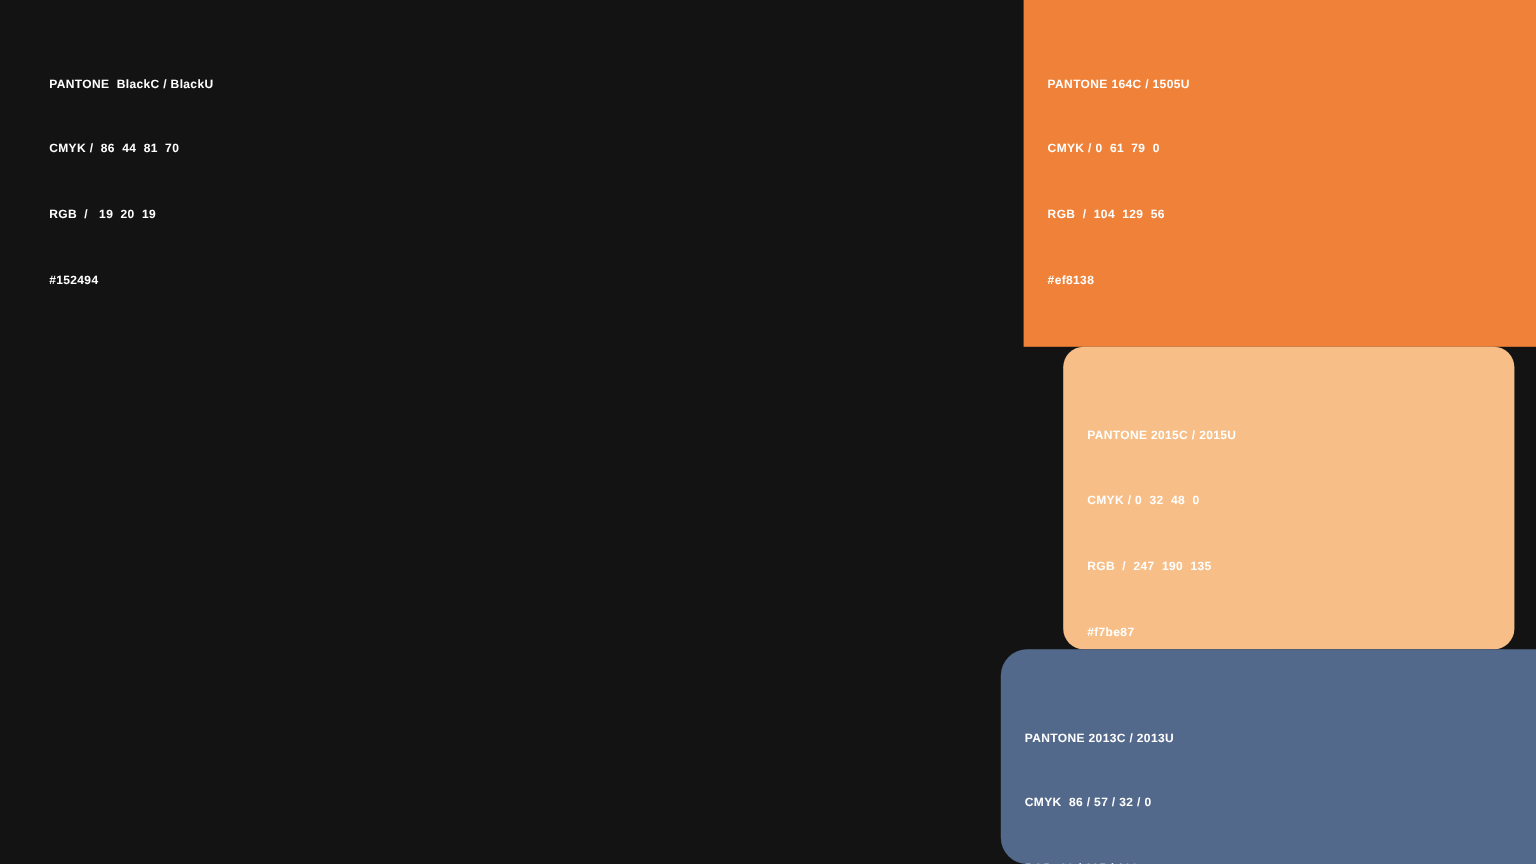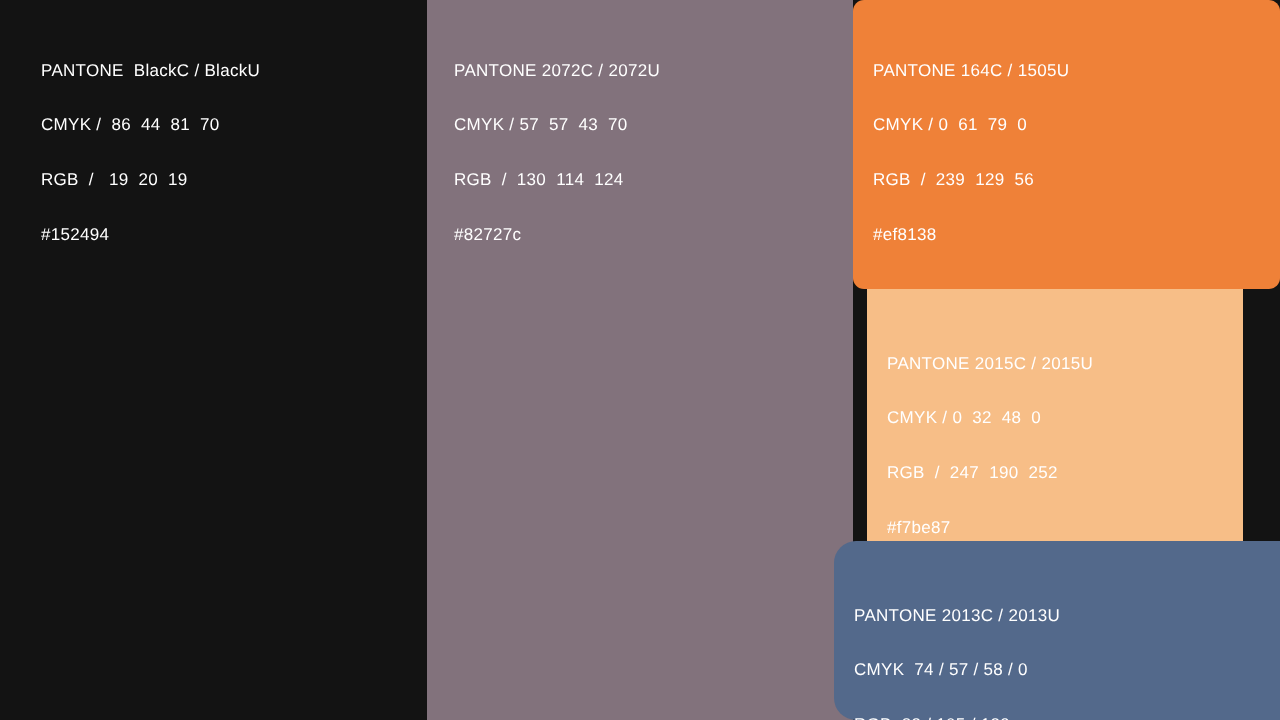--- a/index.html
+++ b/index.html
@@ -11,34 +11,34 @@
     font-family:"Liberation Sans", sans-serif;
   }
   #palette {
     position:relative;
     width:1280px; height:720px;
   }
   .swatch { position:absolute; overflow:hidden; }
   .swatch-text {
     position:absolute;
     white-space:pre;
-    font-weight:normal;
-    font-size:17px;
+    font-weight:bold;
+    font-size:10px;
     line-height:18.3px;
     letter-spacing:0.3px;
     color:#ffffff;
     text-rendering:geometricPrecision;
   }
   .line { white-space:pre; display:block; }
 
   
   #swatch-black  { left:0px;   top:0px;   width:427px; height:720px; }
   #swatch-mauve  { left:427px; top:0px;   width:426px; height:720px; }
-  #swatch-orange { left:853px; top:0px;   width:427px; height:289px;border-radius:11px; }
-  #swatch-peach  { left:867px; top:289px; width:376px; height:252px; }
+  #swatch-orange { left:853px; top:0px;   width:427px; height:289px; }
+  #swatch-peach  { left:886px; top:289px; width:376px; height:252px;border-radius:17px; }
   #swatch-blue   { left:834px; top:541px; width:490px; height:179px;border-radius:22px; }
 
   
   #swatch-black  .swatch-text { left:41px; top:25px; }
   #swatch-mauve  .swatch-text { left:27px; top:25px; }
   #swatch-orange .swatch-text { left:20px; top:25px; }
   #swatch-peach  .swatch-text { left:20px; top:29px; }
   #swatch-blue   .swatch-text { left:20px; top:29px; }
 </style>
 </head>
@@ -48,49 +48,41 @@
 
   <div class="swatch" id="swatch-black" style="background-color: rgb(19, 19, 19);">
     <div class="swatch-text" style="color: rgb(255, 255, 255);">
       <span class="line">PANTONE  BlackC / BlackU</span>
       <span class="line">CMYK /  86  44  81  70</span>
       <span class="line">RGB  /   19  20  19</span>
       <span class="line">#152494</span>
     </div>
   </div>
 
-  <div class="swatch" id="swatch-mauve" style="background-color: rgb(130, 114, 124);">
-    <div class="swatch-text" style="color: rgb(255, 255, 255);">
-      <span class="line">PANTONE 2072C / 2072U</span>
-      <span class="line">CMYK / 57  57  43  70</span>
-      <span class="line">RGB  /  130  114  124</span>
-      <span class="line">#82727c</span>
-    </div>
-  </div>
 
   <div class="swatch" id="swatch-orange" style="background-color: rgb(239, 129, 56);">
     <div class="swatch-text" style="color: rgb(255, 255, 255);">
       <span class="line">PANTONE 164C / 1505U</span>
       <span class="line">CMYK / 0  61  79  0</span>
-      <span class="line">RGB  /  239  129  56</span>
+      <span class="line">RGB  /  104  129  56</span>
       <span class="line">#ef8138</span>
     </div>
   </div>
 
   <div class="swatch" id="swatch-peach" style="background-color: rgb(247, 190, 135);">
     <div class="swatch-text" style="color: rgb(255, 255, 255);">
       <span class="line">PANTONE 2015C / 2015U</span>
       <span class="line">CMYK / 0  32  48  0</span>
-      <span class="line">RGB  /  247  190  252</span>
+      <span class="line">RGB  /  247  190  135</span>
       <span class="line">#f7be87</span>
     </div>
   </div>
 
   <div class="swatch" id="swatch-blue" style="background-color: rgb(83, 105, 139);">
     <div class="swatch-text" style="color: rgb(255, 255, 255);">
       <span class="line">PANTONE 2013C / 2013U</span>
-      <span class="line">CMYK  74 / 57 / 58 / 0</span>
+      <span class="line">CMYK  86 / 57 / 32 / 0</span>
       <span class="line">RGB  83 / 105 / 139</span>
       
     </div>
   </div>
 
 </div>
 
 </body></html>

